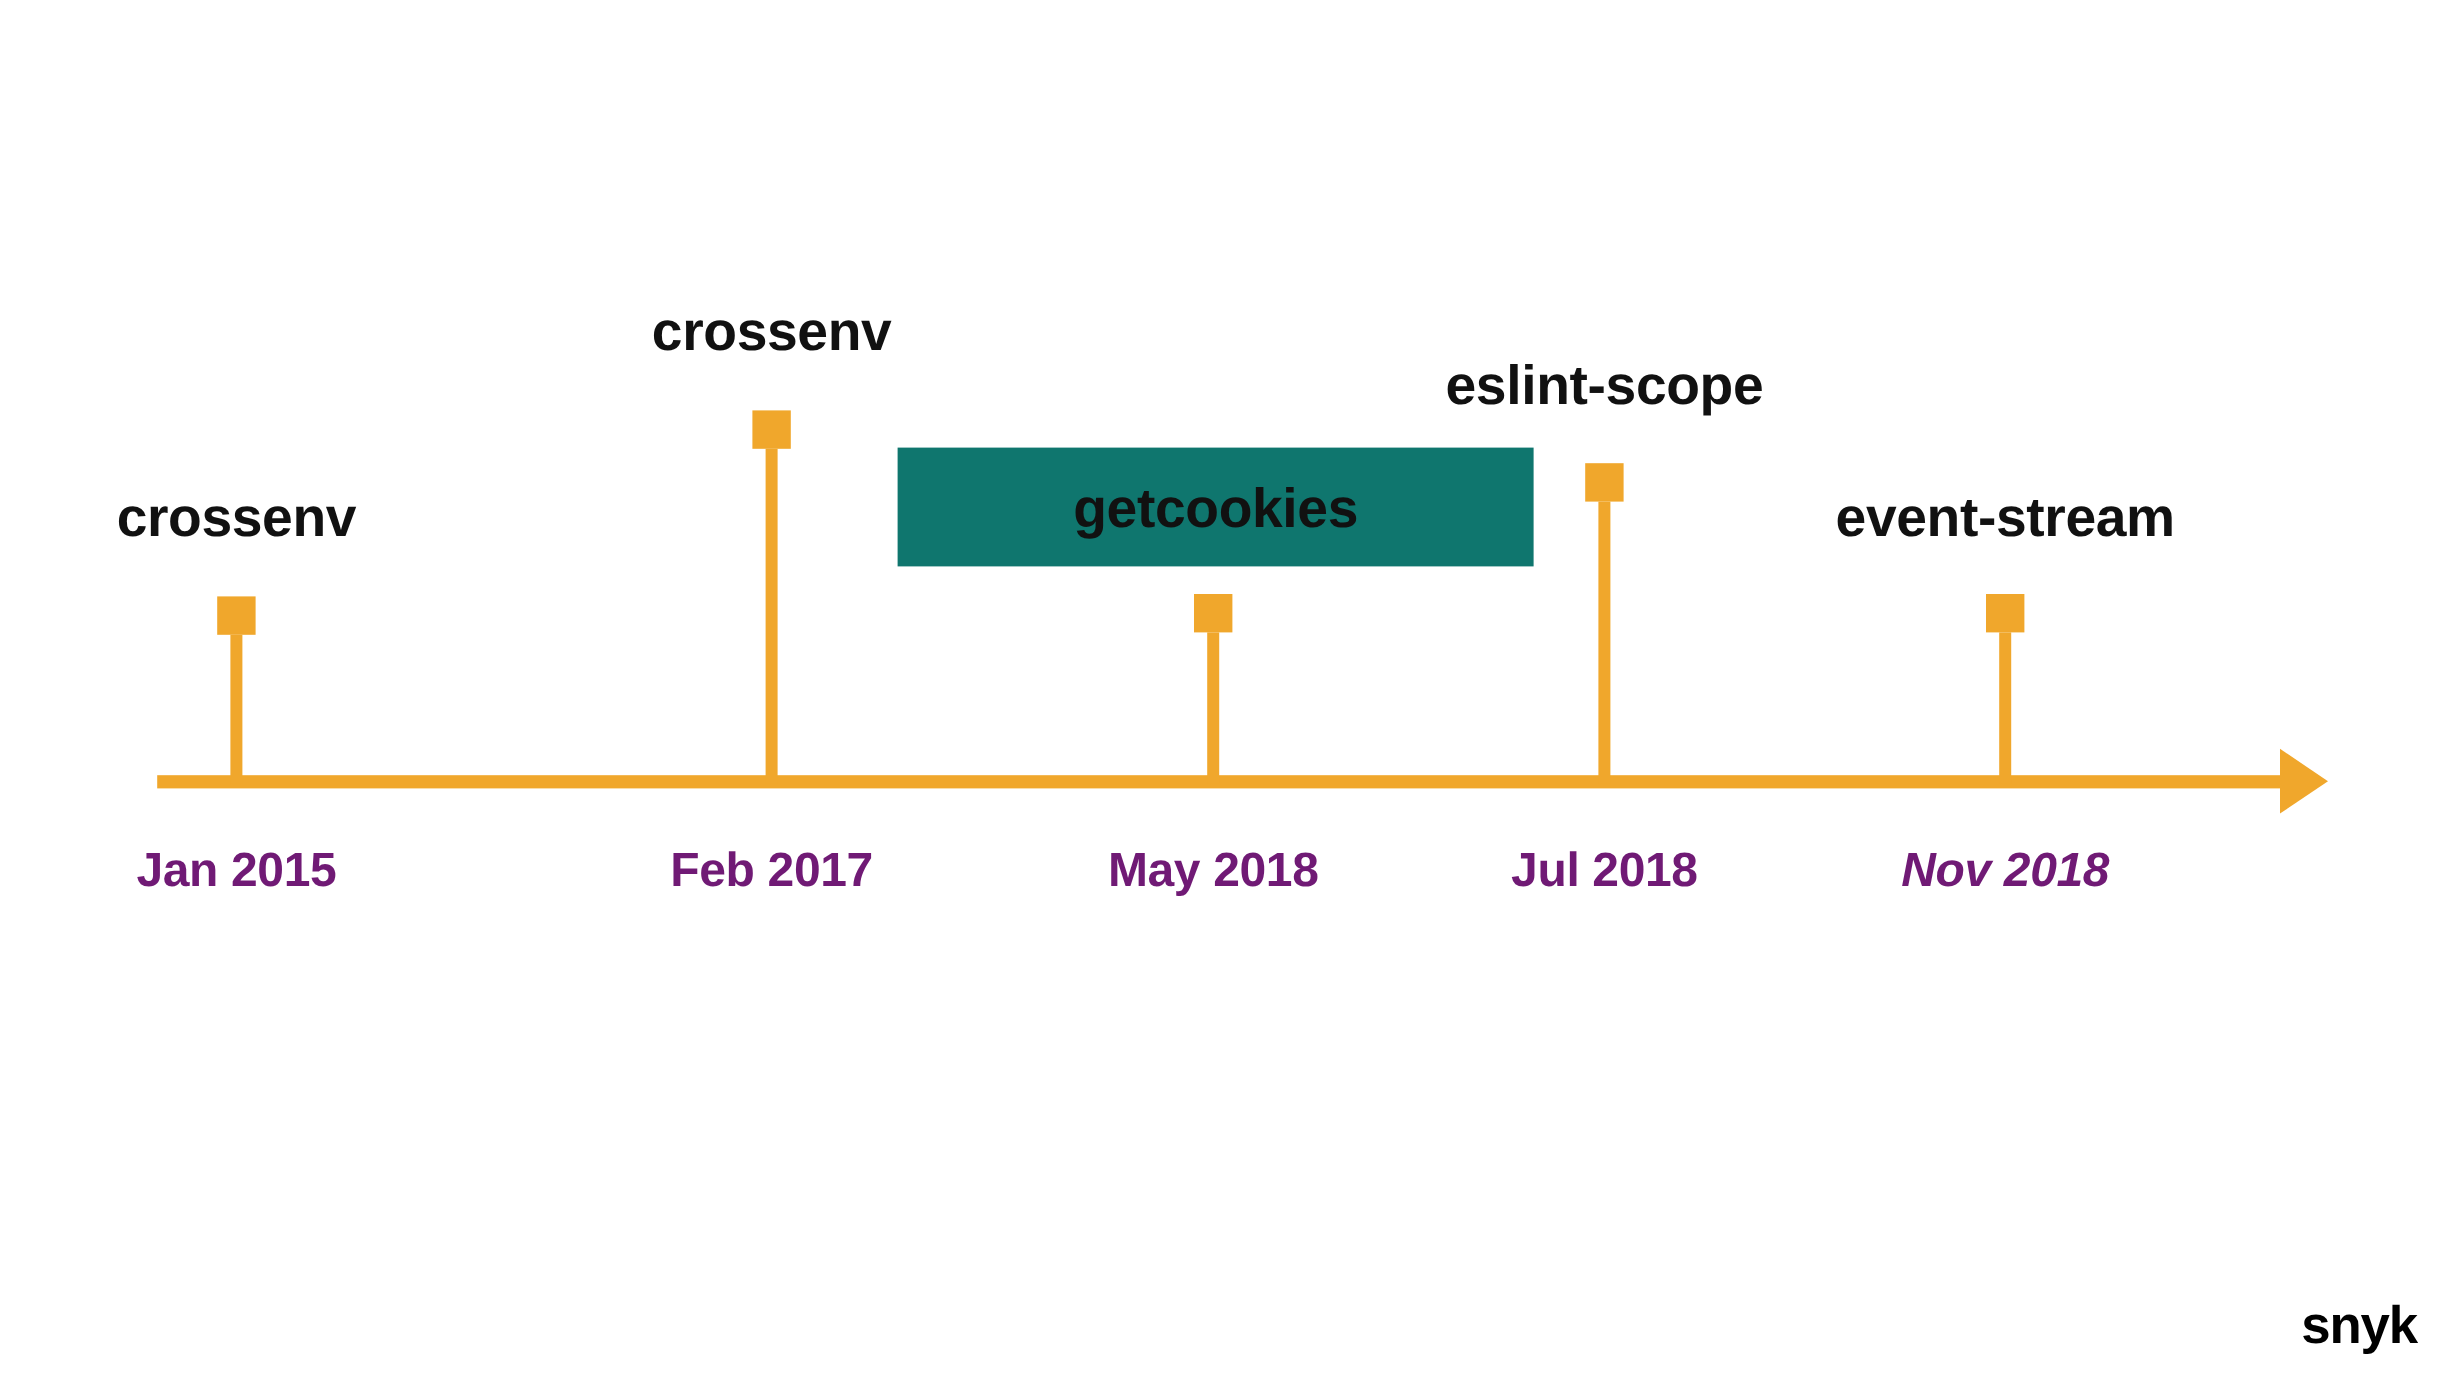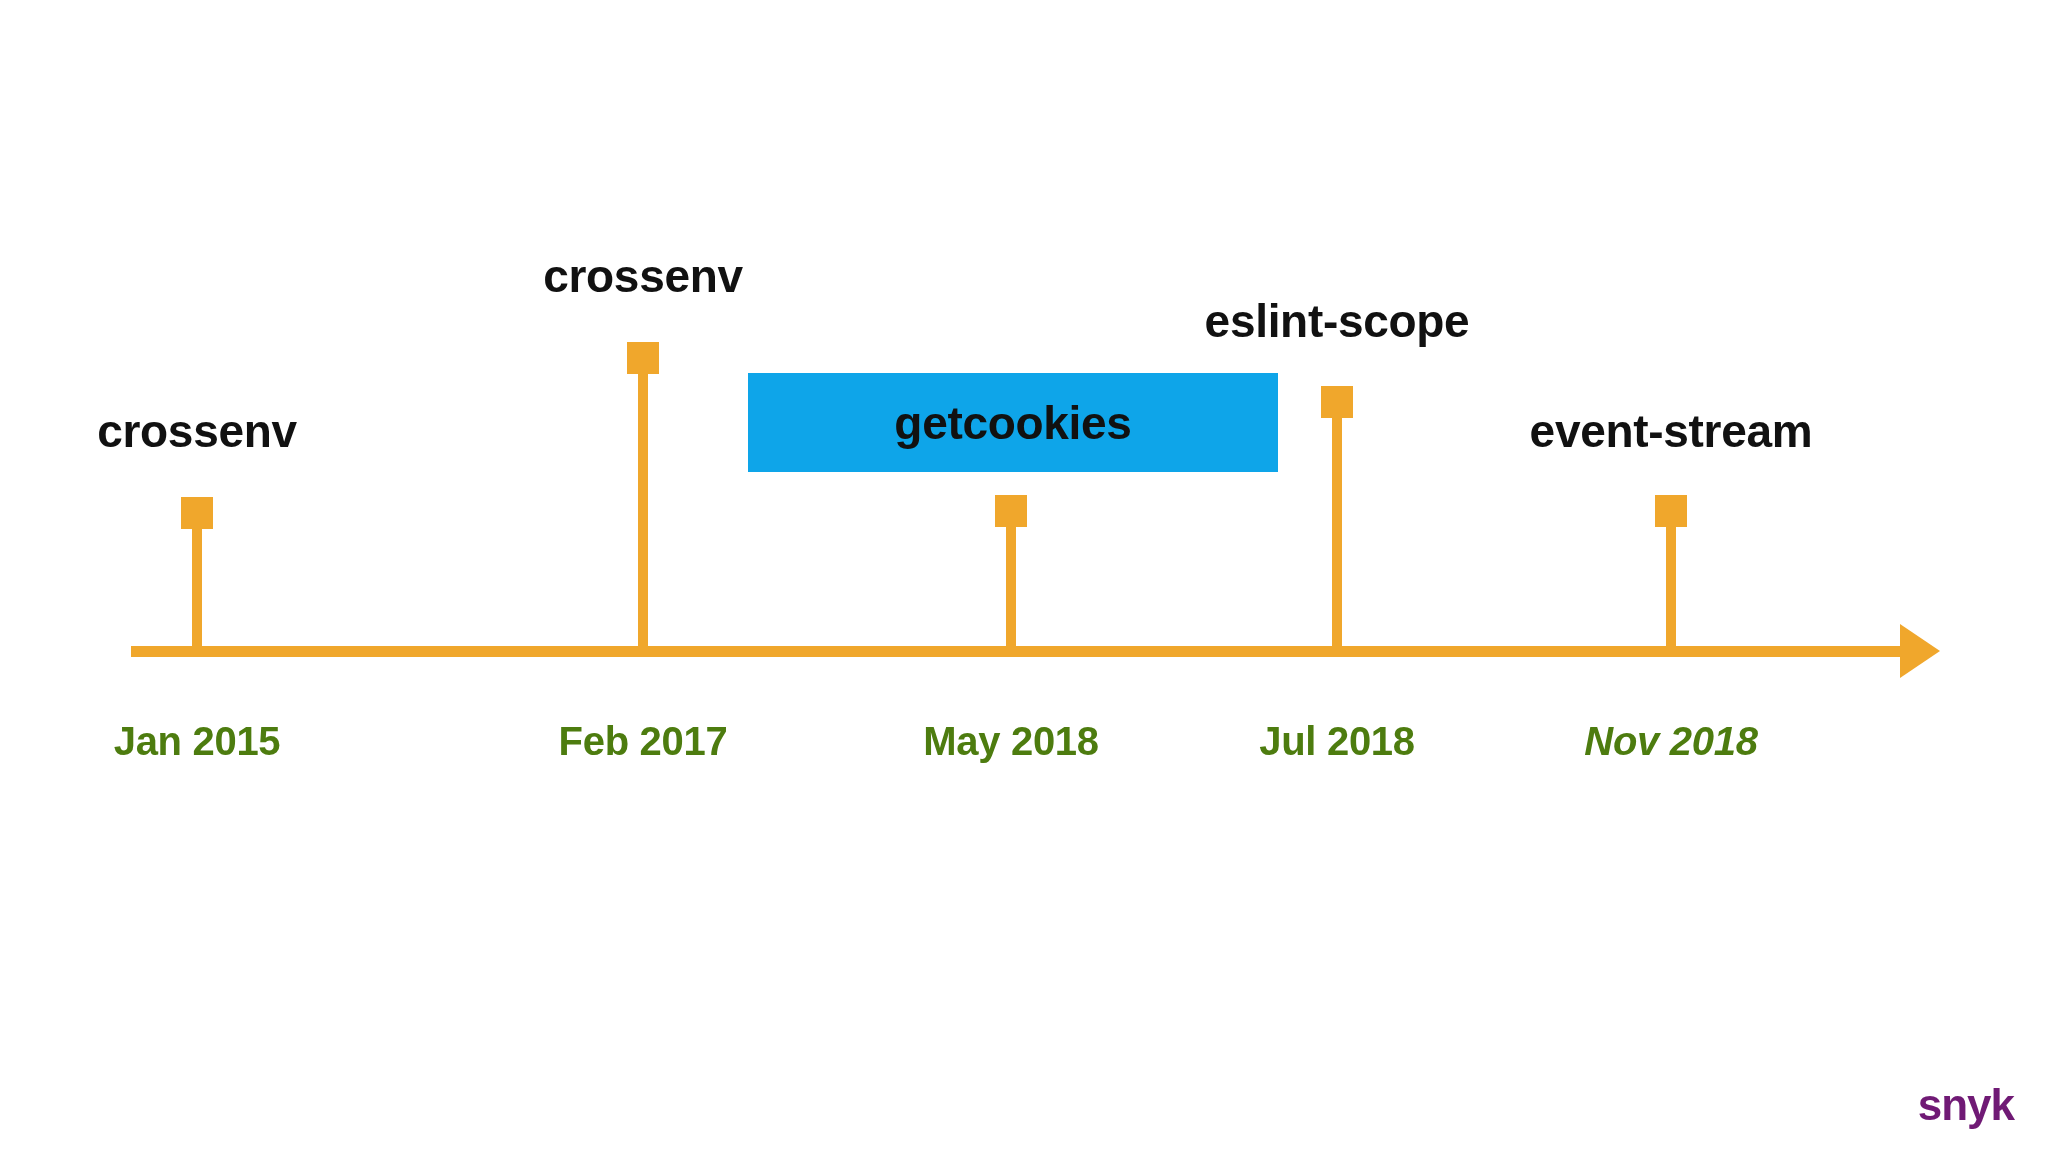--- a/index.html
+++ b/index.html
@@ -68,52 +68,51 @@
     transform: translateX(-50%);
   }
 
   
   .highlight-box {
     position: absolute;
     left: 748px;
     top: 373px;
     width: 530px;
     height: 99px;
-    background: #0ea5e9;
+    background: #0f766e;
     display: flex;
     align-items: center;
     justify-content: center;
   }
   .highlight-box .box-label {
     color: #111111;
     font-size: 46px;
     font-weight: 700;
     letter-spacing: -0.3px;
     white-space: nowrap;
   }
 
   
   .tick-label {
     position: absolute;
     top: 703px;
     white-space: nowrap;
-    color: #4d7c0f;
+    color: #701a75;
     font-size: 40px;
     font-weight: 700;
     letter-spacing: -0.3px;
     transform: translateX(-50%);
-    margin-top: 16px;
   }
 
   
   .brand-logo {
     position: absolute;
     right: 34px;
     bottom: 22px;
-    color: #701a75;
+    color: #000000;
     font-size: 44px;
     font-weight: 700;
     letter-spacing: -1px;
   }
 </style>
 </head>
 <body>
 
 <div id="stage">
 

